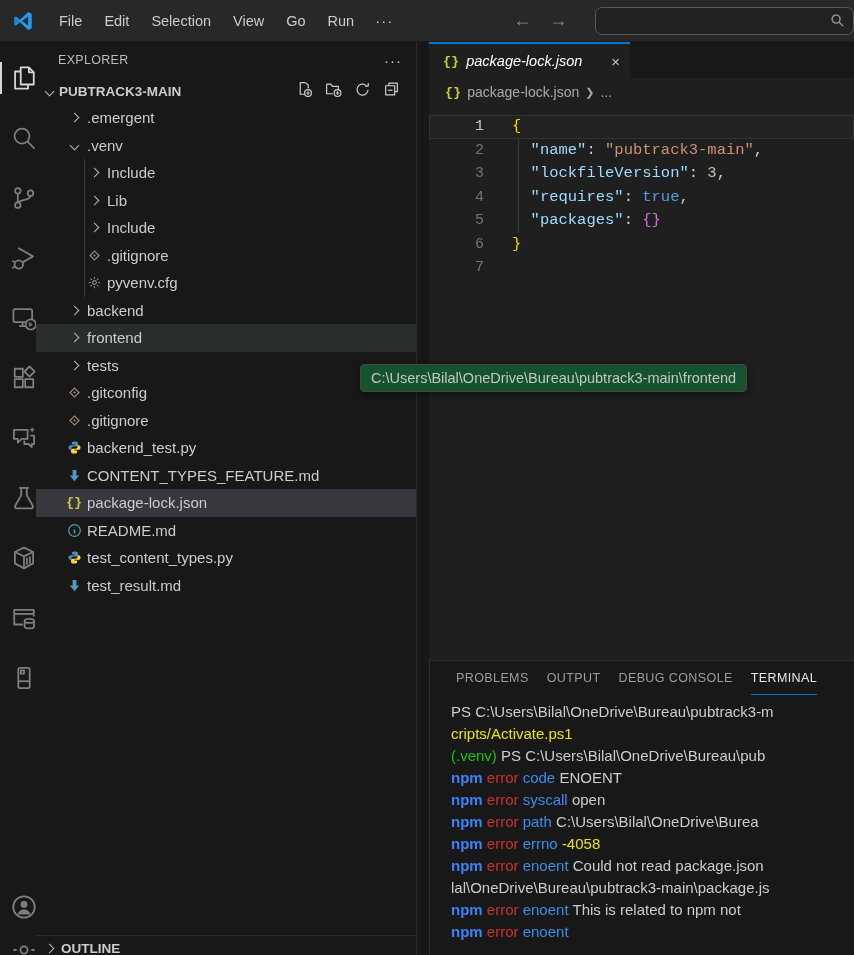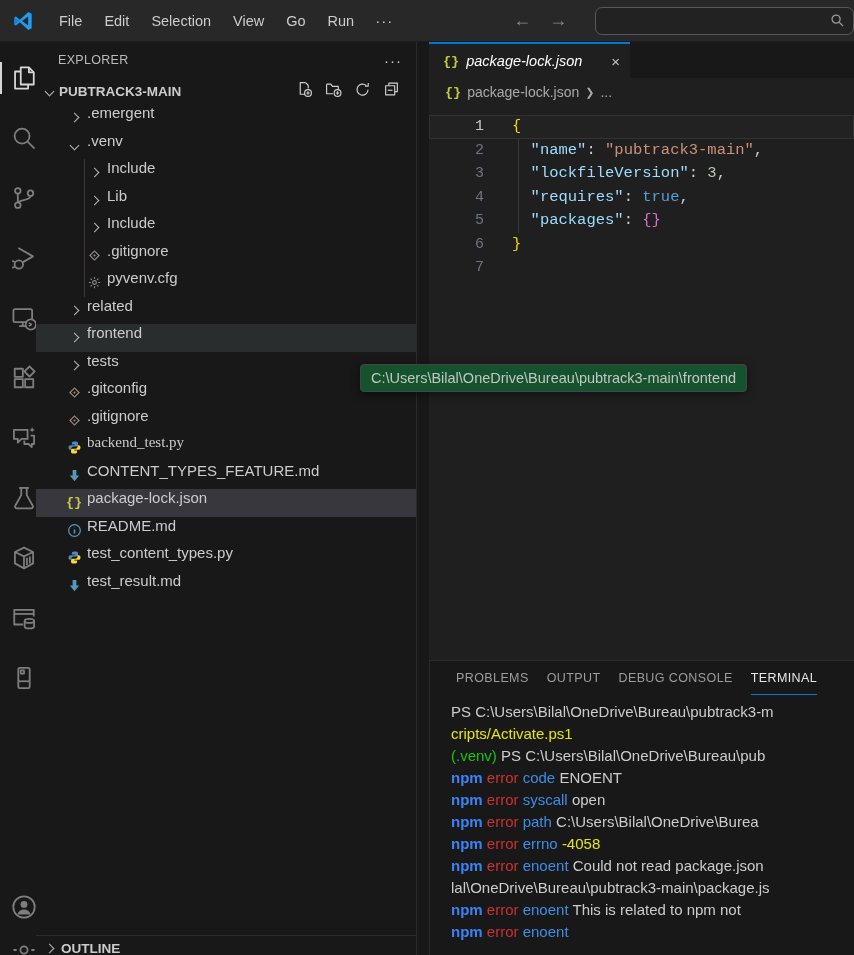--- a/index.html
+++ b/index.html
@@ -41,21 +41,21 @@
   .section-row { height:26px; display:flex; align-items:center; padding-left:6px;
     font-weight:bold; font-size:13.5px; color:#cccccc; }
   .section-row .chev { margin:0 6px 0 4px; }
   .section-actions { margin-left:auto; display:flex; gap:12px; padding-right:16px; }
   .section-actions svg { width:17px; height:17px; color:#cfcfcf; }
   .chev { display:inline-block; width:7px; height:7px; border-right:1.4px solid #b8b8b8;
     border-bottom:1.4px solid #b8b8b8; flex:none; }
   .chev.right { transform:rotate(-45deg); }
   .chev.down  { transform:rotate(45deg); }
   .tree { position:relative; }
-  .tree-row { height:27.5px; display:flex; font-size:15px;
+  .tree-row { height:27.5px; display:flex; align-items:center; font-size:15px;
     color:#cccccc; white-space:nowrap; cursor:pointer; position:relative; }
   .tree-row.selected { background:#37373d; }
   .tree-row.hovered  { background:#2a2d2e; }
   .tree-slot { width:20px; display:flex; align-items:center; justify-content:center; flex:none; }
   .tree-label { margin-left:3px; }
   .guide { position:absolute; width:1px; background:#3a3a3a; left:48px; }
   .ficon { display:inline-flex; align-items:center; justify-content:center;
     width:17px; height:17px; font-size:13px; }
   .ficon svg { width:15px; height:15px; }
   .json-braces { color:#cbcb41; font-weight:bold; font-size:13.5px;
@@ -318,21 +318,21 @@
                 <path d="M8 2v2M8 12v2M2 8h2M12 8h2M3.8 3.8l1.4 1.4M10.8 10.8l1.4 1.4M12.2 3.8l-1.4 1.4M5.2 10.8l-1.4 1.4"></path>
               </svg>
             </span>
           </span>
           <span class="tree-label">pyvenv.cfg</span>
         </div>
         <div class="tree-row" style="padding-left: 28px;">
           <span class="tree-slot">
             <span class="chev right"></span>
           </span>
-          <span class="tree-label">related</span>
+          <span class="tree-label">backend</span>
         </div>
         <div class="tree-row hovered" style="padding-left: 28px;">
           <span class="tree-slot">
             <span class="chev right"></span>
           </span>
           <span class="tree-label">frontend</span>
         </div>
         <div class="tree-row" style="padding-left: 28px;">
           <span class="tree-slot">
             <span class="chev right"></span>
@@ -354,21 +354,21 @@
           <span class="tree-slot">
             <span class="ficon">
               <svg viewBox="0 0 16 16">
                 <rect x="4.6" y="4.6" width="6.8" height="6.8" transform="rotate(45 8 8)" fill="none" stroke="#9d8b7e" stroke-width="1.3"></rect>
                 <circle cx="8" cy="8" r="1.1" fill="#9d8b7e"></circle>
               </svg>
             </span>
           </span>
           <span class="tree-label">.gitignore</span>
         </div>
-        <div class="tree-row" style="padding-left: 28px; font-family: Liberation Serif, serif;">
+        <div class="tree-row" style="padding-left: 28px;">
           <span class="tree-slot">
             <span class="ficon">
               <svg viewBox="0 0 16 16">
                 <path d="M7.8 1.5c-2 0-2.6.9-2.6 1.9v1.5h3v.6H3.6c-1.1 0-2 .8-2 2.5s.9 2.5 2 2.5h1.2V8.9c0-1.2 1-2.1 2.2-2.1h3c1 0 1.7-.8 1.7-1.8V3.4c0-1-.8-1.9-1.9-1.9z" fill="#4b8bbe"></path>
                 <path d="M8.2 14.5c2 0 2.6-.9 2.6-1.9v-1.5h-3v-.6h4.6c1.1 0 2-.8 2-2.5s-.9-2.5-2-2.5h-1.2v1.6c0 1.2-1 2.1-2.2 2.1h-3c-1 0-1.7.8-1.7 1.8v1.6c0 1 .8 1.9 1.9 1.9z" fill="#ffd43b"></path>
               </svg>
             </span>
           </span>
           <span class="tree-label">backend_test.py</span>
         </div>

